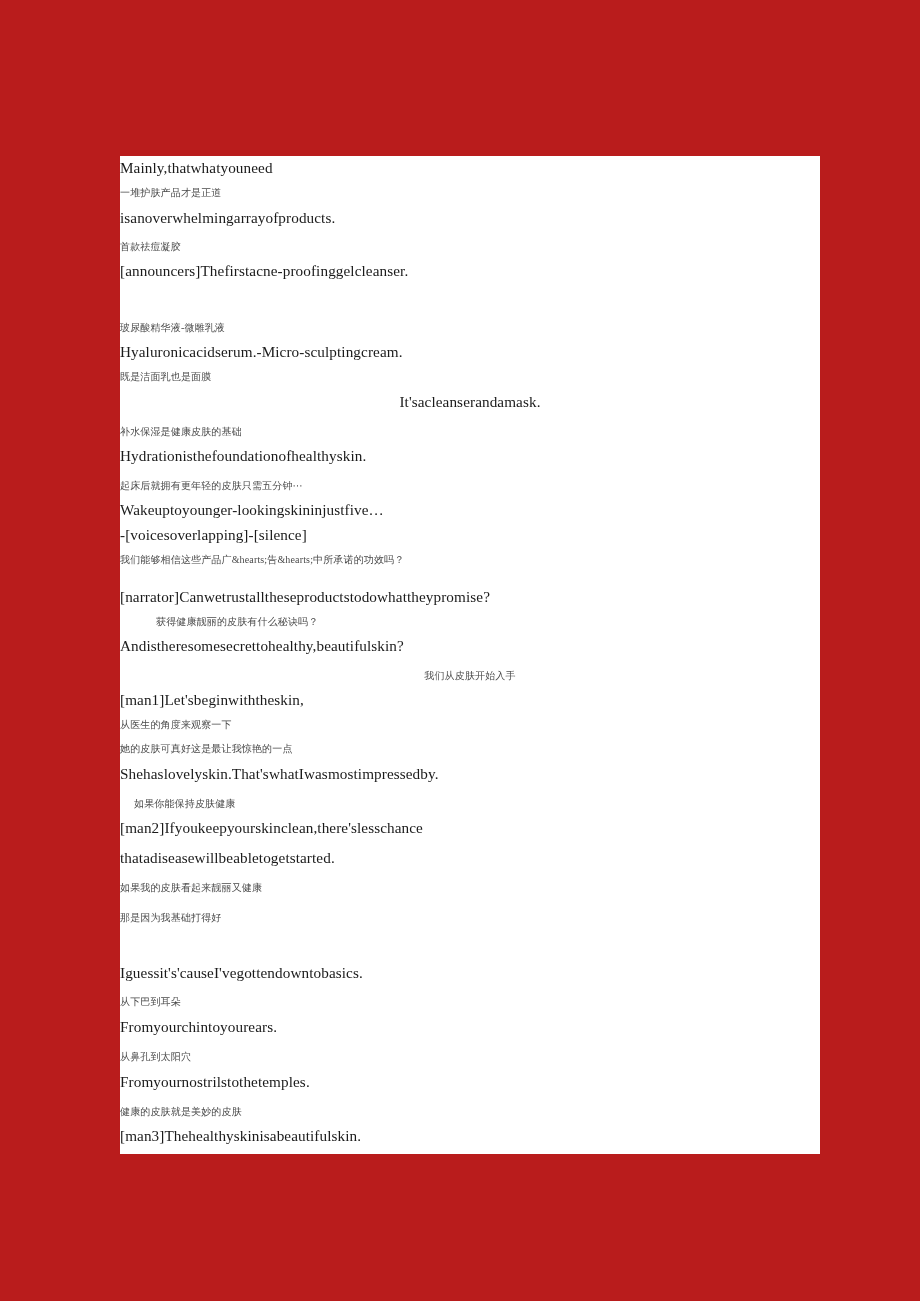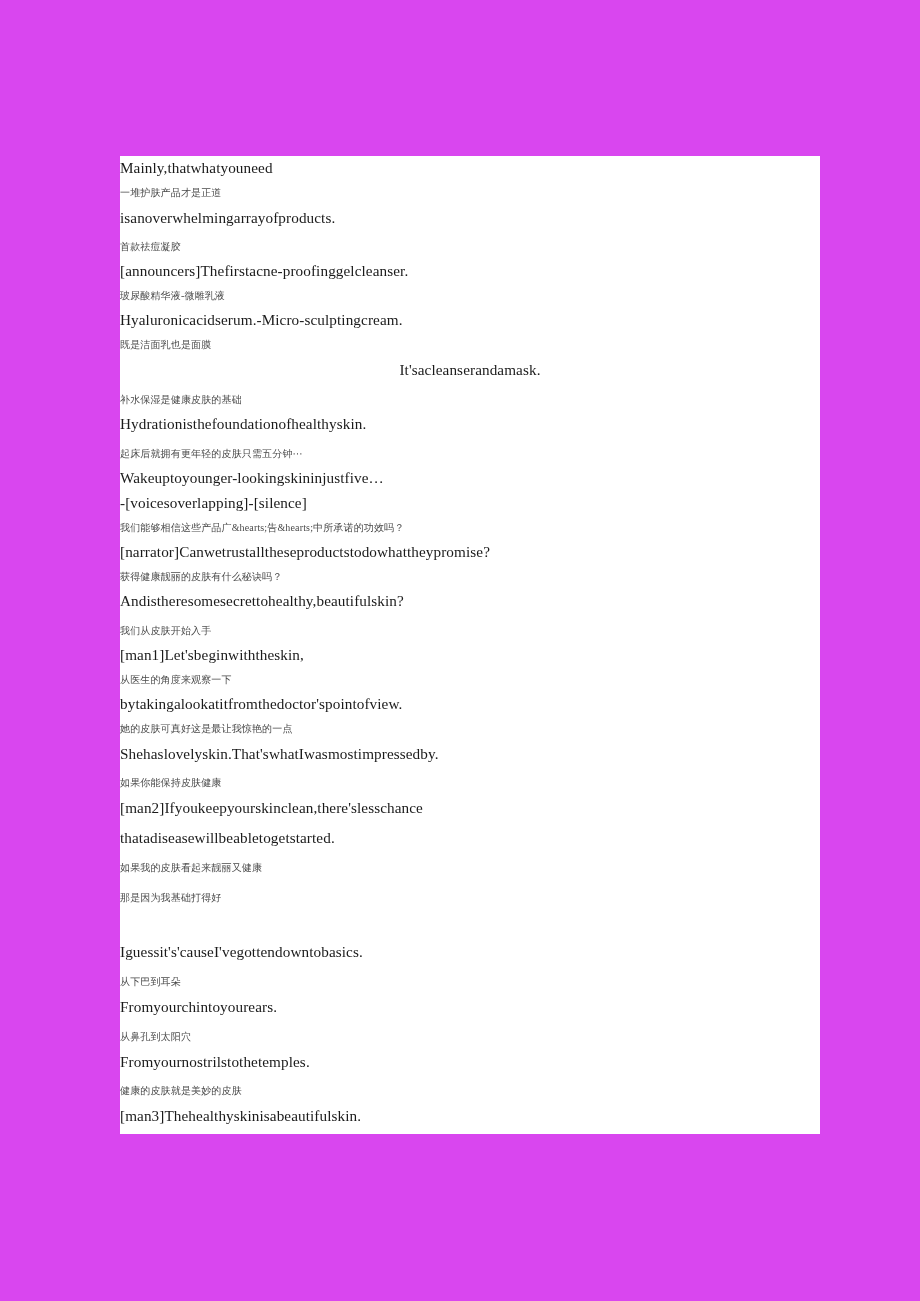--- a/index.html
+++ b/index.html
@@ -13,21 +13,21 @@
     height: 1301px;
     font-family: "Liberation Serif", "DejaVu Serif", serif;
     -webkit-font-smoothing: antialiased;
     overflow: hidden;
   }
 
   .page {
     position: relative;
     width: 920px;
     height: 1301px;
-    background: #d946ef;
+    background: #b91c1c;
     box-sizing: border-box;
   }
 
   .transcript {
     position: absolute;
     left: 120px;
     top: 156px;
     width: 700px;
   }
 
@@ -70,58 +70,57 @@
       <div class="pair">
         <span class="line en" style="color: rgb(26, 26, 26);">Mainly,thatwhatyouneed</span>
         <span class="line zh" style="color: rgb(74, 74, 74);">一堆护肤产品才是正道</span>
         <span class="line en" style="color: rgb(26, 26, 26);">isanoverwhelmingarrayofproducts.</span>
       </div>
       <div class="pair tight">
         <span class="line zh" style="color: rgb(74, 74, 74);">首款祛痘凝胶</span>
         <span class="line en" style="color: rgb(26, 26, 26);">[announcers]Thefirstacne-proofinggelcleanser.</span>
       </div>
       <div class="pair tight">
-        <span class="line zh" style="color: rgb(74, 74, 74);">玻尿酸精华液-微雕乳液</span>
+        <span class="line zh" style="color: rgb(74, 74, 74); margin-top: 32px;">玻尿酸精华液-微雕乳液</span>
         <span class="line en" style="color: rgb(26, 26, 26);">Hyaluronicacidserum.-Micro-sculptingcream.</span>
       </div>
       <div class="pair">
         <span class="line zh" style="color: rgb(74, 74, 74);">既是洁面乳也是面膜</span>
         <span class="line en" style="color: rgb(26, 26, 26); text-align: center;">It'sacleanserandamask.</span>
       </div>
       <div class="pair">
         <span class="line zh" style="color: rgb(74, 74, 74);">补水保湿是健康皮肤的基础</span>
         <span class="line en" style="color: rgb(26, 26, 26);">Hydrationisthefoundationofhealthyskin.</span>
       </div>
       <div class="pair tight">
         <span class="line zh" style="color: rgb(74, 74, 74);">起床后就拥有更年轻的皮肤只需五分钟⋯</span>
         <span class="line en" style="color: rgb(26, 26, 26);">Wakeuptoyounger-lookingskininjustfive…</span>
         <span class="line en" style="color: rgb(26, 26, 26);">-[voicesoverlapping]-[silence]</span>
       </div>
       <div class="pair tight">
         <span class="line zh" style="color: rgb(74, 74, 74);">我们能够相信这些产品广&amp;hearts;告&amp;hearts;中所承诺的功效吗？</span>
-        <span class="line en" style="color: rgb(26, 26, 26);">[narrator]Canwetrustalltheseproductstodowhattheypromise?</span>
+        <span class="line en" style="color: rgb(26, 26, 26); margin-top: 13px;">[narrator]Canwetrustalltheseproductstodowhattheypromise?</span>
       </div>
       <div class="pair">
-        <span class="line zh" style="color: rgb(74, 74, 74);">获得健康靓丽的皮肤有什么秘诀吗？</span>
+        <span class="line zh" style="color: rgb(74, 74, 74); margin-left: 36px;">获得健康靓丽的皮肤有什么秘诀吗？</span>
         <span class="line en" style="color: rgb(26, 26, 26);">Andistheresomesecrettohealthy,beautifulskin?</span>
       </div>
       <div class="pair tight">
-        <span class="line zh" style="color: rgb(74, 74, 74);">我们从皮肤开始入手</span>
+        <span class="line zh" style="color: rgb(74, 74, 74); text-align: center;">我们从皮肤开始入手</span>
         <span class="line en" style="color: rgb(26, 26, 26);">[man1]Let'sbeginwiththeskin,</span>
       </div>
       <div class="pair tight">
         <span class="line zh" style="color: rgb(74, 74, 74);">从医生的角度来观察一下</span>
-        <span class="line en" style="color: rgb(26, 26, 26);">bytakingalookatitfromthedoctor'spointofview.</span>
       </div>
       <div class="pair">
         <span class="line zh" style="color: rgb(74, 74, 74);">她的皮肤可真好这是最让我惊艳的一点</span>
         <span class="line en" style="color: rgb(26, 26, 26);">Shehaslovelyskin.That'swhatIwasmostimpressedby.</span>
       </div>
       <div class="pair">
-        <span class="line zh" style="color: rgb(74, 74, 74);">如果你能保持皮肤健康</span>
+        <span class="line zh" style="color: rgb(74, 74, 74); margin-left: 14px;">如果你能保持皮肤健康</span>
         <span class="line en" style="color: rgb(26, 26, 26);">[man2]Ifyoukeepyourskinclean,there'slesschance</span>
       </div>
       <div class="pair">
         <span class="line en" style="color: rgb(26, 26, 26);">thatadiseasewillbeabletogetstarted.</span>
       </div>
       <div class="pair">
         <span class="line zh" style="color: rgb(74, 74, 74);">如果我的皮肤看起来靓丽又健康</span>
       </div>
       <div class="pair">
         <span class="line zh" style="color: rgb(74, 74, 74);">那是因为我基础打得好</span>

